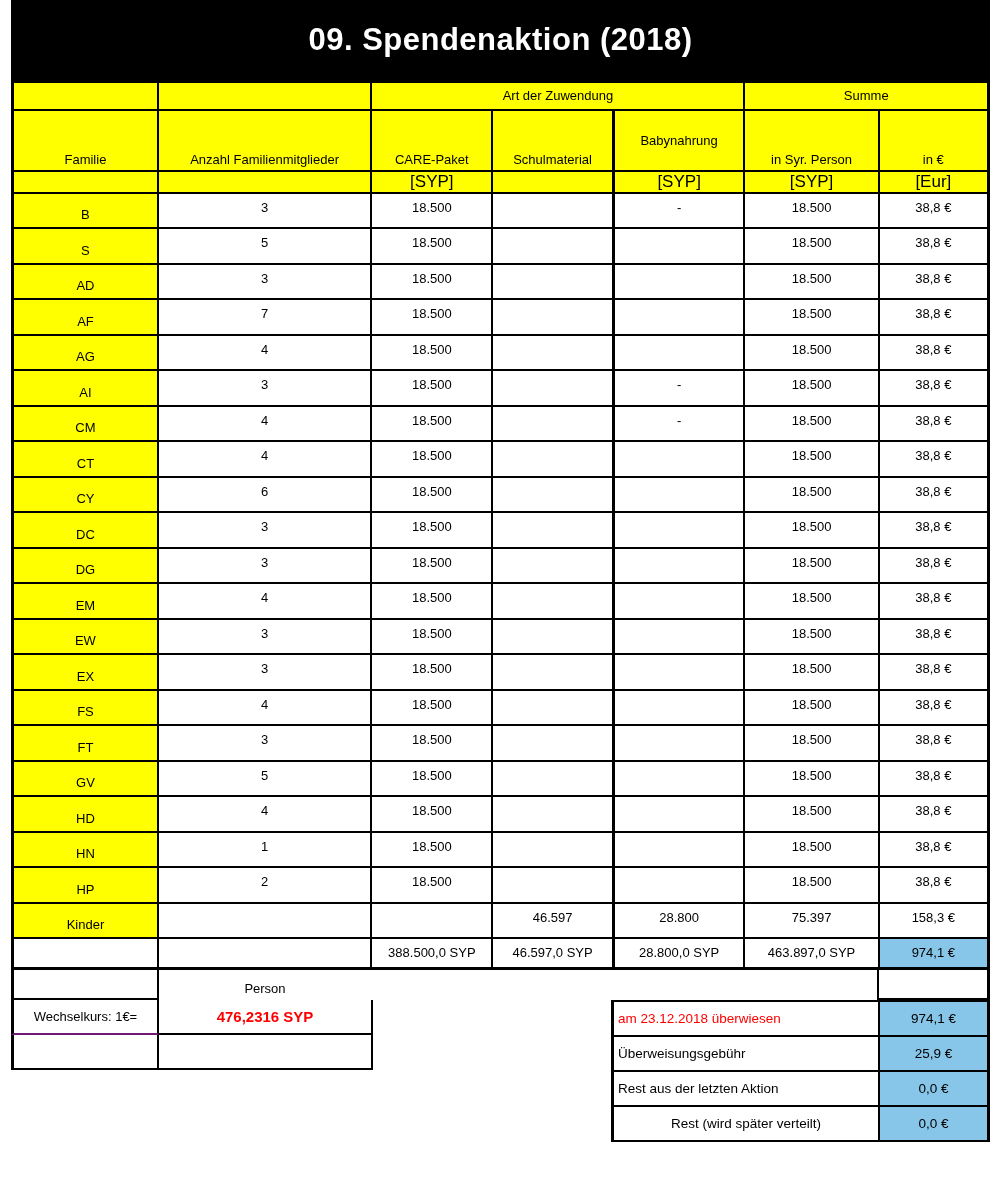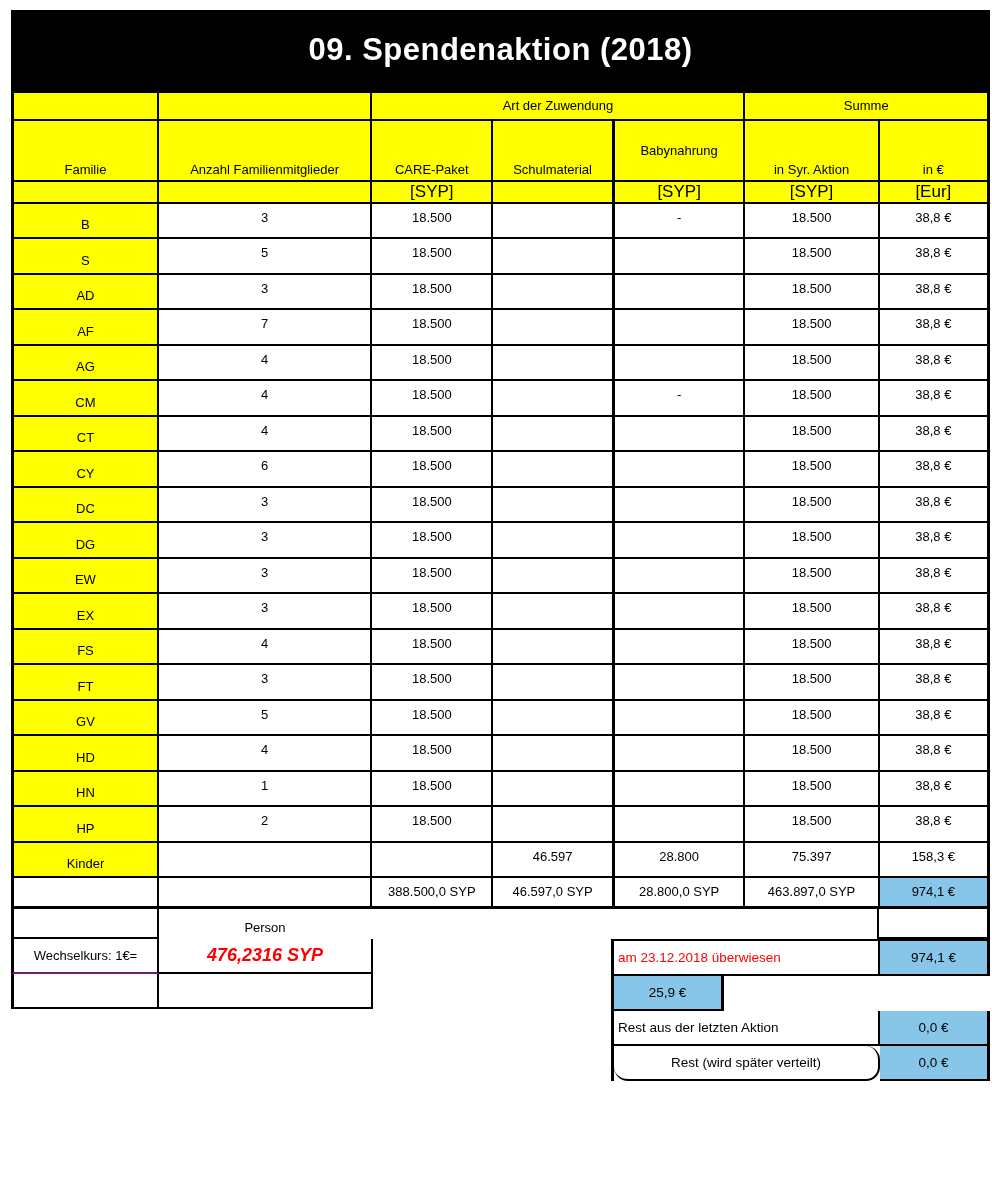--- a/index.html
+++ b/index.html
@@ -5,21 +5,21 @@
   :root{
     --yellow:#FFFF00; --blue:#87C6E9; --red:#FF0000; --banner:#000000;
   }
   *{box-sizing:border-box; margin:0; padding:0;}
   html,body{background:#FFFFFF;}
   body{
     width:992px; height:1190px;
     font-family:"Liberation Sans","DejaVu Sans",sans-serif;
     color:#000;
   }
-  .page{padding:10px 7px 0 11px; width:801px;}
+  .page{padding:0 7px 0 11px; width:801px;}
   .banner{
     width:979px; height:80px; background:var(--banner);
     display:flex; align-items:center; justify-content:center;
   }
   .banner span{
     color:#FFFFFF; font-weight:bold; font-size:31px; letter-spacing:0.5px;
   }
   table.don{
     border-collapse:collapse; table-layout:fixed; width:979px;
     border:3px solid #000;
@@ -50,31 +50,31 @@
   .footer{position:relative; width:979px; height:175px; font-size:13px;}
   .fcell{position:absolute; background:#fff; display:flex; align-items:center; justify-content:center;}
   .pA{left:0; top:0; width:148px; height:30px; border-left:3px solid #000; border-right:2px solid #000; border-bottom:2px solid #000;}
   .pB{left:148px; top:5px; width:212px; height:30px; border-bottom:2px solid #000;}
   .pC{left:866px; top:0; width:113px; height:30px; border-left:2px solid #000; border-right:3px solid #000; border-bottom:2px solid #000;}
   .wA{left:0; top:30px; width:148px; height:35px; border-left:3px solid #000; border-right:2px solid #000; border-bottom:2px solid #701a75;}
   .wB{left:148px; top:30px; width:214px; height:35px; border-right:2px solid #000; border-bottom:2px solid #000;}
   .eA{left:0; top:65px; width:148px; height:35px; border-left:3px solid #000; border-right:2px solid #000; border-bottom:2px solid #000;}
   .eB{left:148px; top:65px; width:214px; height:35px; border-right:2px solid #000; border-bottom:2px solid #000;}
   .redtext{color:var(--red);}
-  .rate{color:var(--red); font-weight:bold; font-size:18px;font-style:italic;}
+  .rate{color:var(--red); font-weight:bold; font-size:15px;}
   .transfer{
     position:absolute; left:600px; top:30px; width:379px;
     border-left:3px solid #000; border-top:2px solid #000;
   }
   .t-row{display:flex; height:35px;}
   .t-label{
     width:266px; border-right:2px solid #000; border-bottom:2px solid #000;
     display:flex; align-items:center; padding-left:4px; font-size:13.5px; background:#fff;
   }
-  .t-label.center{justify-content:center; padding-left:0;border-radius:14px;}
+  .t-label.center{justify-content:center; padding-left:0;}
   .t-value{
     width:110px; border-right:3px solid #000; border-bottom:2px solid #000;
     background:var(--blue); display:flex; align-items:center; justify-content:center;
     font-size:13.5px;
   }
 </style>
 </head>
 <body>
 
 <div class="page">
@@ -99,21 +99,21 @@
         <td class="y"></td>
         <td class="y" colspan="3">Art der Zuwendung</td>
         <td class="y" colspan="2">Summe</td>
       </tr>
       <tr class="h2">
         <td class="y">Familie</td>
         <td class="y">Anzahl Familienmitglieder</td>
         <td class="y">CARE-Paket</td>
         <td class="y">Schulmaterial</td>
         <td class="y mid">Babynahrung</td>
-        <td class="y">in Syr. Aktion</td>
+        <td class="y">in Syr. Person</td>
         <td class="y">in €</td>
       </tr>
       <tr class="h3">
         <td class="y"></td>
         <td class="y"></td>
         <td class="y">[SYP]</td>
         <td class="y"></td>
         <td class="y">[SYP]</td>
         <td class="y">[SYP]</td>
         <td class="y">[Eur]</td>
@@ -159,20 +159,29 @@
         <tr>
           <td class="fam">AG</td>
           <td>4</td>
           <td>18.500</td>
           <td></td>
           <td></td>
           <td>18.500</td>
           <td>38,8 €</td>
         </tr>
         <tr>
+          <td class="fam">AI</td>
+          <td>3</td>
+          <td>18.500</td>
+          <td></td>
+          <td>-</td>
+          <td>18.500</td>
+          <td>38,8 €</td>
+        </tr>
+        <tr>
           <td class="fam">CM</td>
           <td>4</td>
           <td>18.500</td>
           <td></td>
           <td>-</td>
           <td>18.500</td>
           <td>38,8 €</td>
         </tr>
         <tr>
           <td class="fam">CT</td>
@@ -197,20 +206,29 @@
           <td>3</td>
           <td>18.500</td>
           <td></td>
           <td></td>
           <td>18.500</td>
           <td>38,8 €</td>
         </tr>
         <tr>
           <td class="fam">DG</td>
           <td>3</td>
+          <td>18.500</td>
+          <td></td>
+          <td></td>
+          <td>18.500</td>
+          <td>38,8 €</td>
+        </tr>
+        <tr>
+          <td class="fam">EM</td>
+          <td>4</td>
           <td>18.500</td>
           <td></td>
           <td></td>
           <td>18.500</td>
           <td>38,8 €</td>
         </tr>
         <tr>
           <td class="fam">EW</td>
           <td>3</td>
           <td>18.500</td>
@@ -312,20 +330,21 @@
     <div class="fcell wA">Wechselkurs: 1€=</div>
     <div class="fcell wB rate">476,2316 SYP</div>
     <div class="fcell eA"></div>
     <div class="fcell eB"></div>
     <div class="transfer">
         <div class="t-row">
           <div class="t-label redtext">am 23.12.2018 überwiesen</div>
           <div class="t-value">974,1 €</div>
         </div>
         <div class="t-row">
+          <div class="t-label">Überweisungsgebühr</div>
           <div class="t-value">25,9 €</div>
         </div>
         <div class="t-row">
           <div class="t-label">Rest aus der letzten Aktion</div>
           <div class="t-value">0,0 €</div>
         </div>
         <div class="t-row">
           <div class="t-label center">Rest (wird später verteilt)</div>
           <div class="t-value">0,0 €</div>
         </div>

